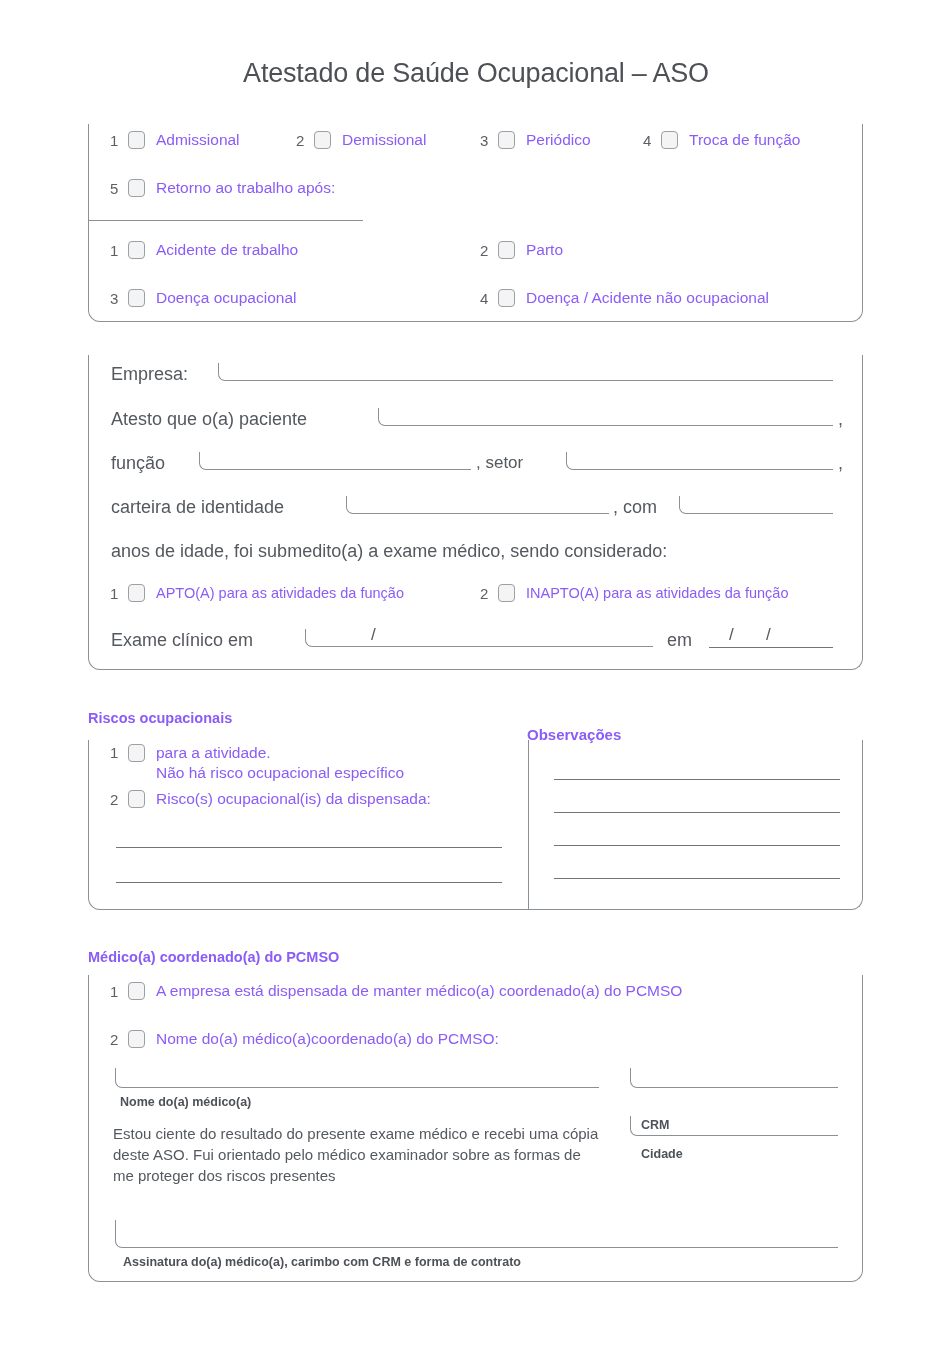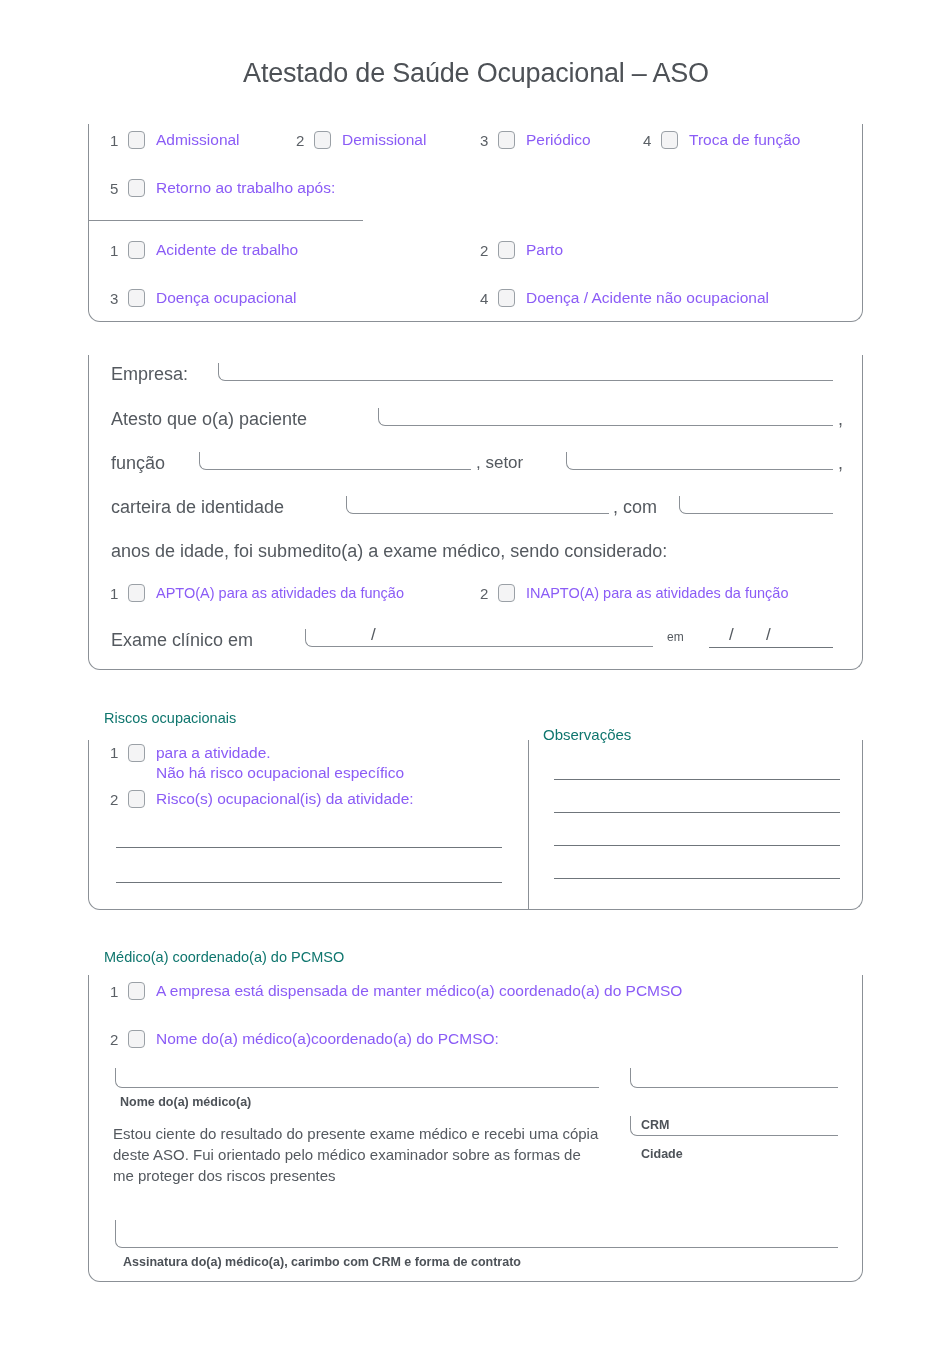--- a/index.html
+++ b/index.html
@@ -86,24 +86,23 @@
 
   .txt {
     position: absolute;
     white-space: nowrap;
     color: #54595f;
   }
 
   .sec-head {
     position: absolute;
     font-size: 14.5px;
-    font-weight: normal;
-    color: #0f766e;
-    white-space: nowrap;
-    margin-left: 16px;
+    font-weight: bold;
+    color: #8b5cf6;
+    white-space: nowrap;
   }
 
   .vdiv {
     position: absolute;
     border-left: 1.2px solid #8b9096;
   }
 
   .hdiv {
     position: absolute;
     border-top: 1.2px solid #8b9096;
@@ -210,21 +209,21 @@
 </div>
 <div class="cbrow" style="left:480px; top:584px;">
   <span class="cbnum">2</span>
   <span class="cbox"></span>
   <span class="cblabel sm">INAPTO(A) para as atividades da função</span>
 </div>
 
 <div class="txt" style="left:111px; top:630px; font-size:18px;">Exame clínico em</div>
 <div class="fline" style="left:305px; top:629px; width:348px; height:18px;"></div>
 <div class="txt" style="left:371px; top:625px; font-size:17px;">/</div>
-<div class="txt" style="left:667px; top:630px; font-size:12px;">em</div>
+<div class="txt" style="left:667px; top:630px; font-size:18px;">em</div>
 <div class="uline" style="left:709px; top:647px; width:124px;"></div>
 <div class="txt" style="left:729px; top:625px; font-size:17px;">/</div>
 <div class="txt" style="left:766px; top:625px; font-size:17px;">/</div>
 
 <div class="sec-head" style="left:88px; top:710px;">Riscos ocupacionais</div>
 <div class="sec-head" style="left:527px; top:726px; font-size:15px;">Observações</div>
 
 <div class="ubox" style="left:88px; top:740px; width:775px; height:170px;"></div>
 
 <div class="vdiv" style="left:528px; top:740px; height:170px;"></div>
@@ -234,21 +233,21 @@
   <span class="cbox" style="margin-top:1px;"></span>
   <span style="display:inline-block; white-space:normal; width:300px;">
     <span class="cblabel" style="display:block; line-height:20px;">para a atividade.</span>
     <span class="cblabel" style="display:block; line-height:20px;">Não há risco ocupacional específico</span>
   </span>
 </div>
 
 <div class="cbrow" style="left:110px; top:790px;">
   <span class="cbnum">2</span>
   <span class="cbox"></span>
-  <span class="cblabel">Risco(s) ocupacional(is) da atividade:</span>
+  <span class="cblabel">Risco(s) ocupacional(is) da dispensada:</span>
 </div>
 
 <div class="uline" style="left:116px; top:847px; width:386px;"></div>
 <div class="uline" style="left:116px; top:882px; width:386px;"></div>
 
 <div class="uline" style="left:554px; top:779px; width:286px;"></div>
 <div class="uline" style="left:554px; top:812px; width:286px;"></div>
 <div class="uline" style="left:554px; top:845px; width:286px;"></div>
 <div class="uline" style="left:554px; top:878px; width:286px;"></div>
 

